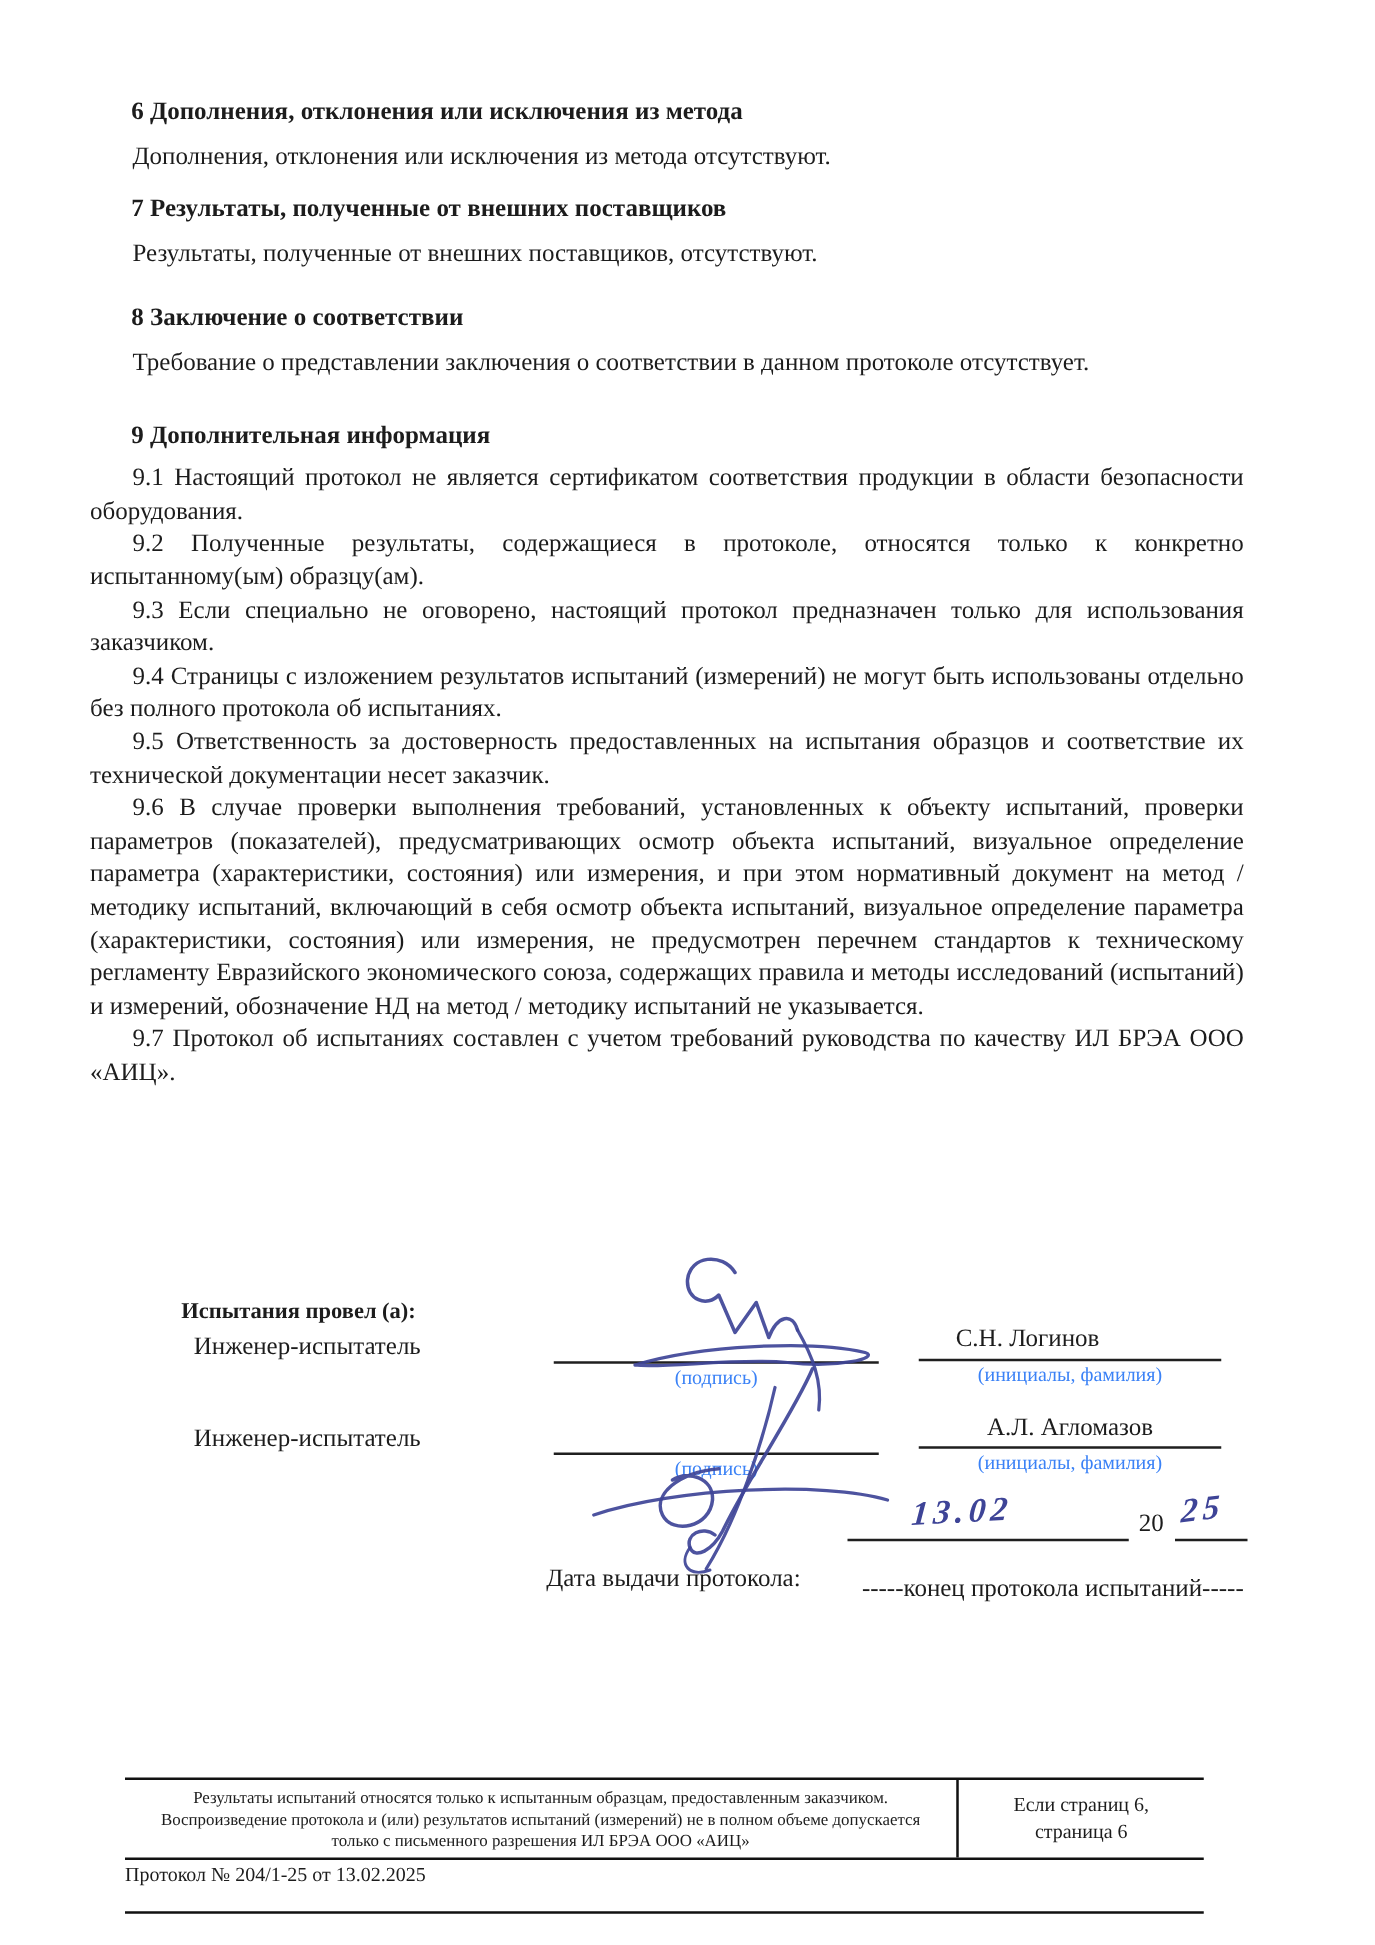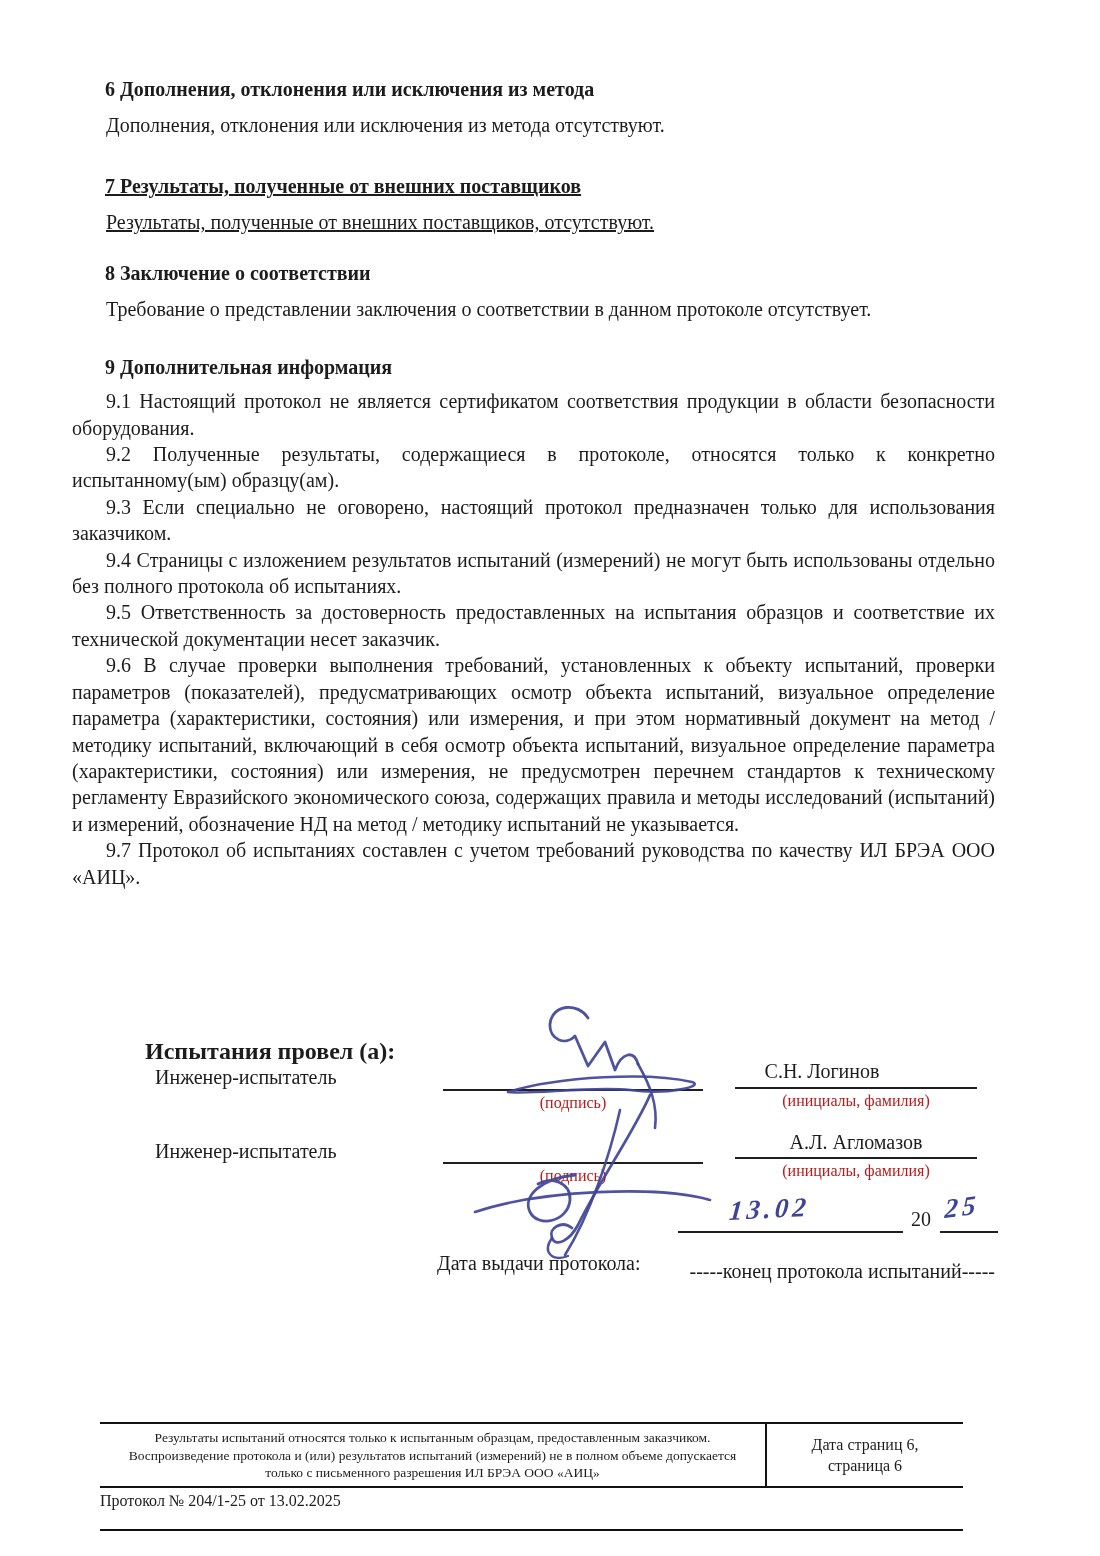--- a/index.html
+++ b/index.html
@@ -15,29 +15,29 @@
   .body-col{ position:absolute; left:72px; top:76px; width:923px; }
   .sec-heading{
     font-size:20px; font-weight:bold; line-height:26px;
     padding-left:33px; text-align:left;
   }
   .para{
     font-size:20px; line-height:26.4px; text-align:justify;
     text-indent:34px; margin-top:10px;
   }
   .sec{ margin:0; }
-  .sec-7{ margin-top:35px;text-decoration:underline; } .sec-8{ margin-top:24px; } .sec-9{ margin-top:32px; }
+  .sec-7{ margin-top:16px; } .sec-8{ margin-top:24px; } .sec-9{ margin-top:32px; }
   .sec-9 .para{ margin-top:0; }
   .sec-9 .para.first{ margin-top:8px; }
   
   .abs{ position:absolute; }
-  .sign-title{ left:145px; top:1038px; font-size:24px; font-weight:bold; }
+  .sign-title{ left:145px; top:1038px; font-size:18px; font-weight:bold; }
   .role{ left:155px; font-size:20px; }
   .rule{ border-top:2px solid #1f1f1f; height:0; }
-  .cap{ font-size:16px; text-align:center; color:#b91c1c; }
+  .cap{ font-size:16px; text-align:center; color:#3b82f6; }
   .name{ font-size:20px; text-align:center; }
   
   .date-label{ left:437px; top:1252px; font-size:20px; }
   .year-prefix{ left:911px; top:1208px; font-size:20px; }
   .handwriting{
     color:var(--ink);
     font-style:italic; font-weight:bold; font-size:27px;
     letter-spacing:4px; transform:rotate(-3deg) skewX(-8deg);
     transform-origin:left bottom;
   }
@@ -136,20 +136,20 @@
   <div class="abs year-prefix">20</div>
   <div class="abs rule" style="left:940px; top:1231px; width:58px"></div>
   <div class="abs handwriting hand-year">25</div>
 
   <div class="abs end-line">-----конец протокола испытаний-----</div>
 
   <div class="abs footer">
     <div class="f-row1">
       <div class="f-note">Результаты испытаний относятся только к испытанным образцам, предоставленным заказчиком. Воспроизведение протокола и (или) результатов испытаний (измерений) не в полном объеме допускается только с письменного разрешения ИЛ БРЭА ООО «АИЦ»</div>
       <div class="f-pages">
-        <span>Дата страниц 6,</span>
+        <span>Если страниц 6,</span>
         <span>страница 6</span>
       </div>
     </div>
     <div class="f-row2">Протокол № 204/1-25 от 13.02.2025</div>
   </div>
 
 </div>
 
 </body></html>

